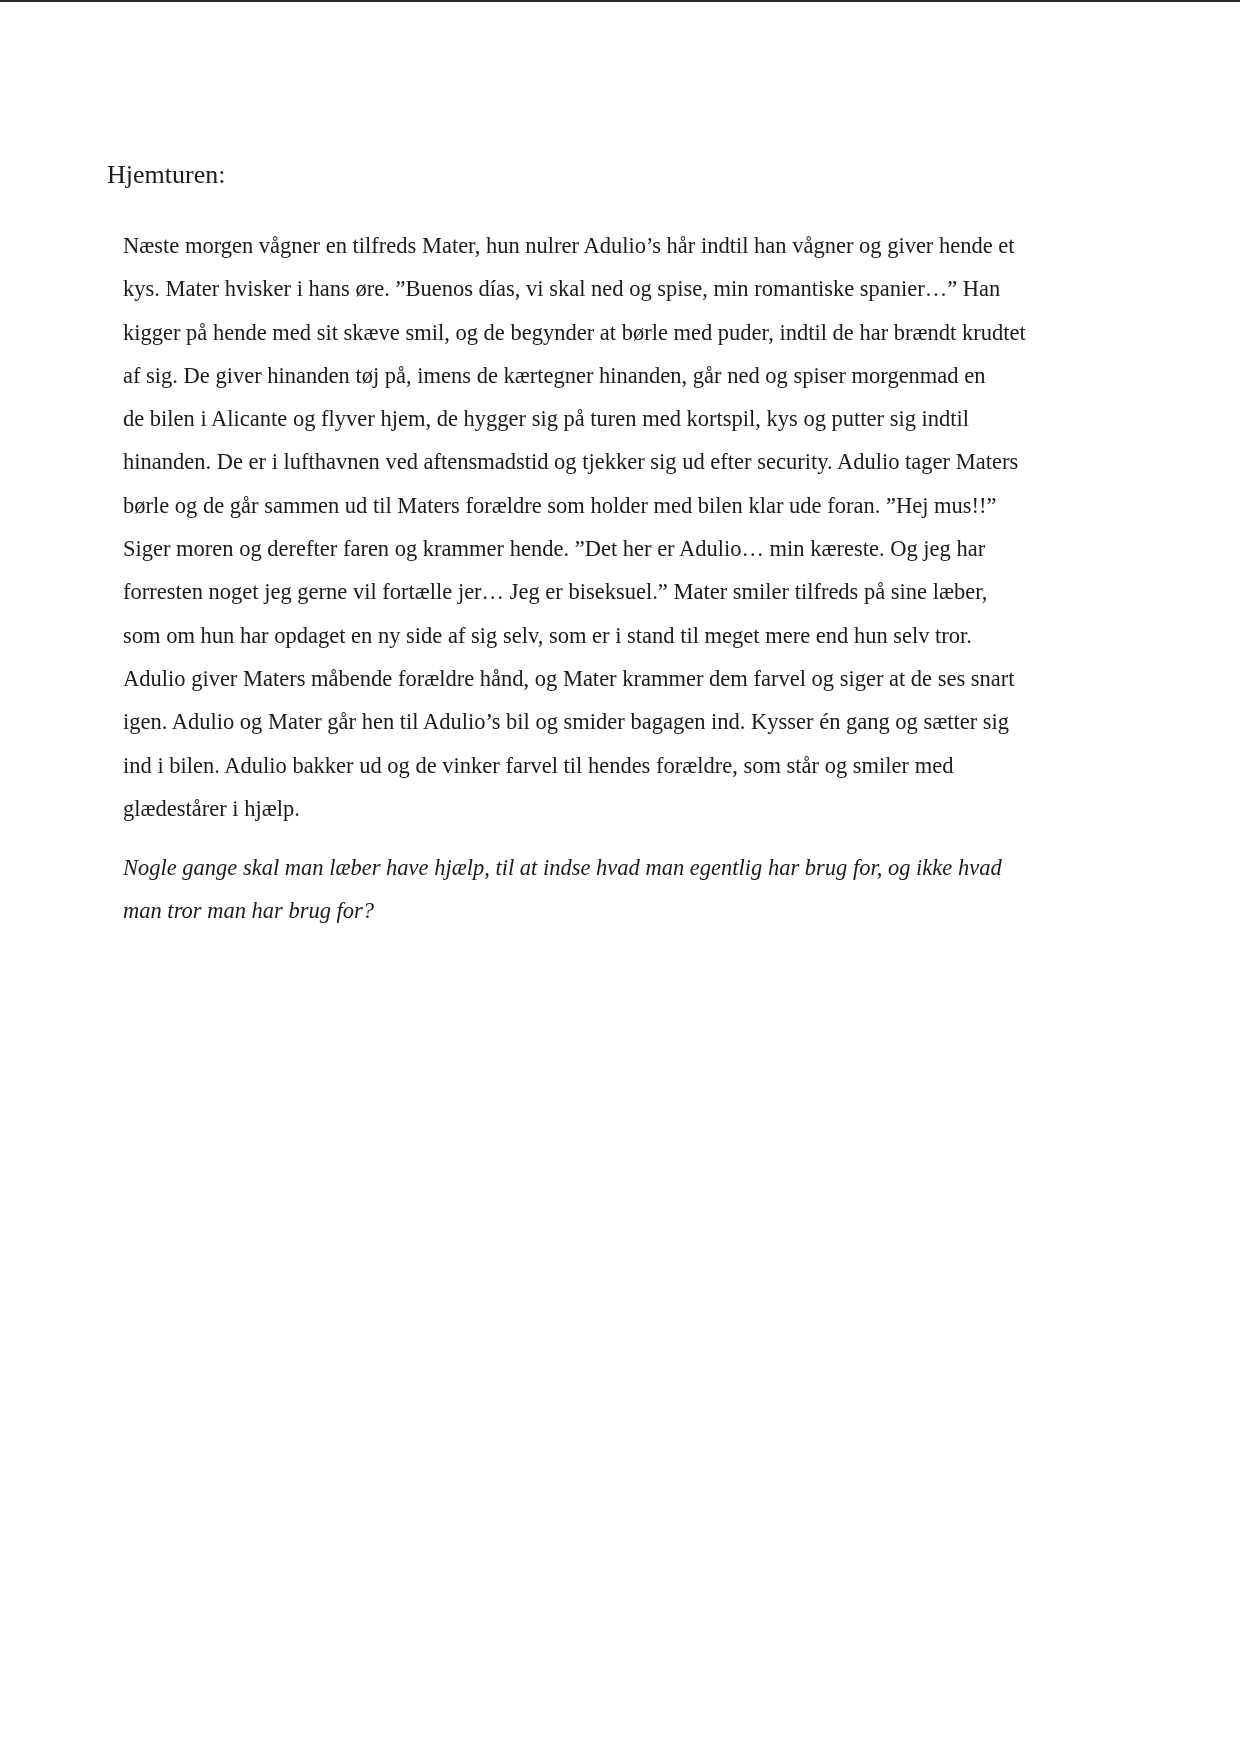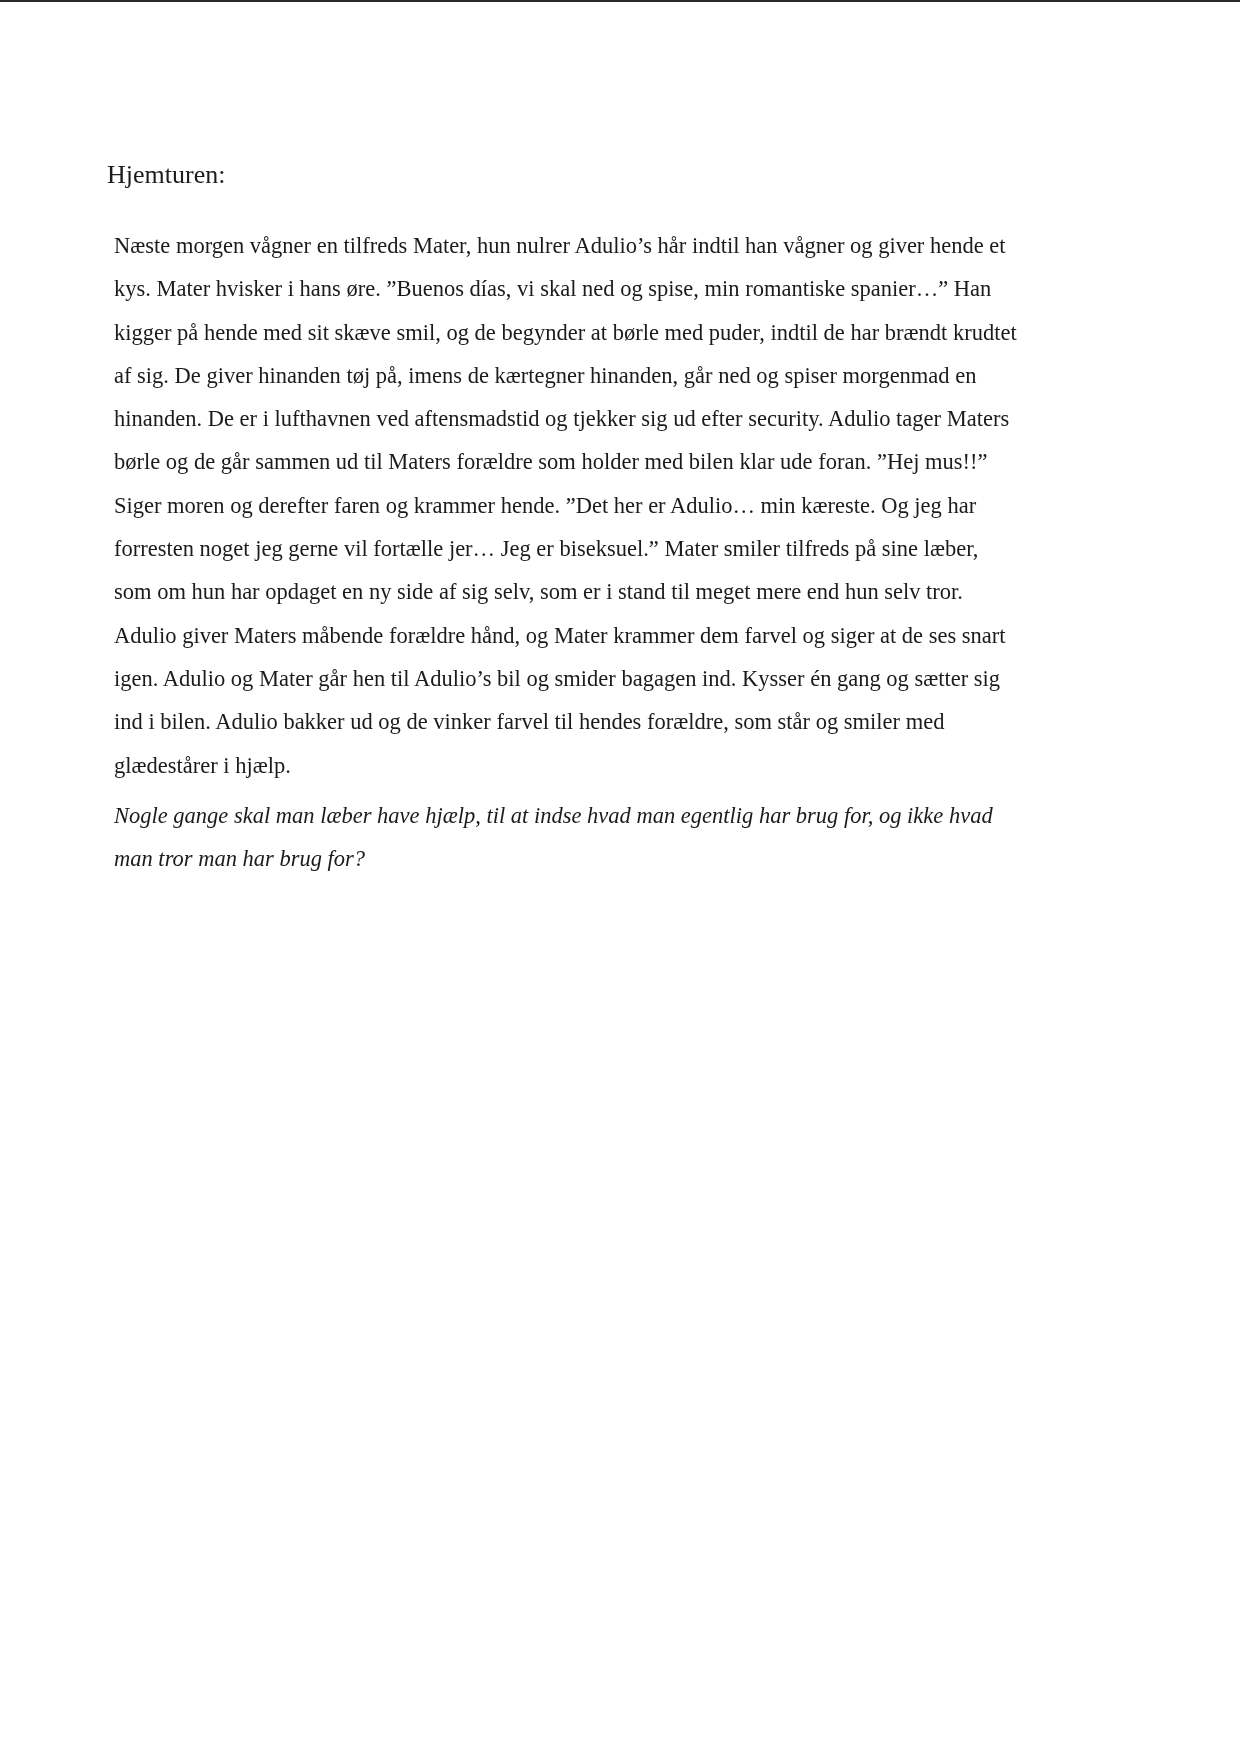--- a/index.html
+++ b/index.html
@@ -28,21 +28,21 @@
     left: 107px;
     top: 160px;
     width: 920px;
   }
   .doc-title {
     font-size: 26px;
     font-weight: normal;
     margin: 0 0 34px 0;
     line-height: 30px;
   }
-  .para { margin: 7px; }
+  .para { margin: 16px; }
   .line {
     font-size: 22.5px;
     line-height: 43.3px;
     white-space: nowrap;
   }
   .italic .line {
     font-style: italic;
   }
   .page-footer {
     position: absolute;
@@ -64,20 +64,21 @@
   <div class="top-edge"></div>
 
   <div class="content">
     <h1 class="doc-title">Hjemturen:</h1>
 
     <div class="para">
       <div class="line">Næste morgen vågner en tilfreds Mater, hun nulrer Adulio’s hår indtil han vågner og giver hende et</div>
       <div class="line">kys. Mater hvisker i hans øre. ”Buenos días, vi skal ned og spise, min romantiske spanier…” Han</div>
       <div class="line">kigger på hende med sit skæve smil, og de begynder at børle med puder, indtil de har brændt krudtet</div>
       <div class="line">af sig. De giver hinanden tøj på, imens de kærtegner hinanden, går ned og spiser morgenmad en</div>
+      <div class="line">de bilen i Alicante og flyver hjem, de hygger sig på turen med kortspil, kys og putter sig indtil</div>
       <div class="line">hinanden. De er i lufthavnen ved aftensmadstid og tjekker sig ud efter security. Adulio tager Maters</div>
       <div class="line">børle og de går sammen ud til Maters forældre som holder med bilen klar ude foran. ”Hej mus!!”</div>
       <div class="line">Siger moren og derefter faren og krammer hende. ”Det her er Adulio… min kæreste. Og jeg har</div>
       <div class="line">forresten noget jeg gerne vil fortælle jer… Jeg er biseksuel.” Mater smiler tilfreds på sine læber,</div>
       <div class="line">som om hun har opdaget en ny side af sig selv, som er i stand til meget mere end hun selv tror.</div>
       <div class="line">Adulio giver Maters måbende forældre hånd, og Mater krammer dem farvel og siger at de ses snart</div>
       <div class="line">igen. Adulio og Mater går hen til Adulio’s bil og smider bagagen ind. Kysser én gang og sætter sig</div>
       <div class="line">ind i bilen. Adulio bakker ud og de vinker farvel til hendes forældre, som står og smiler med</div>
       <div class="line">glædestårer i hjælp.</div>
     </div>

